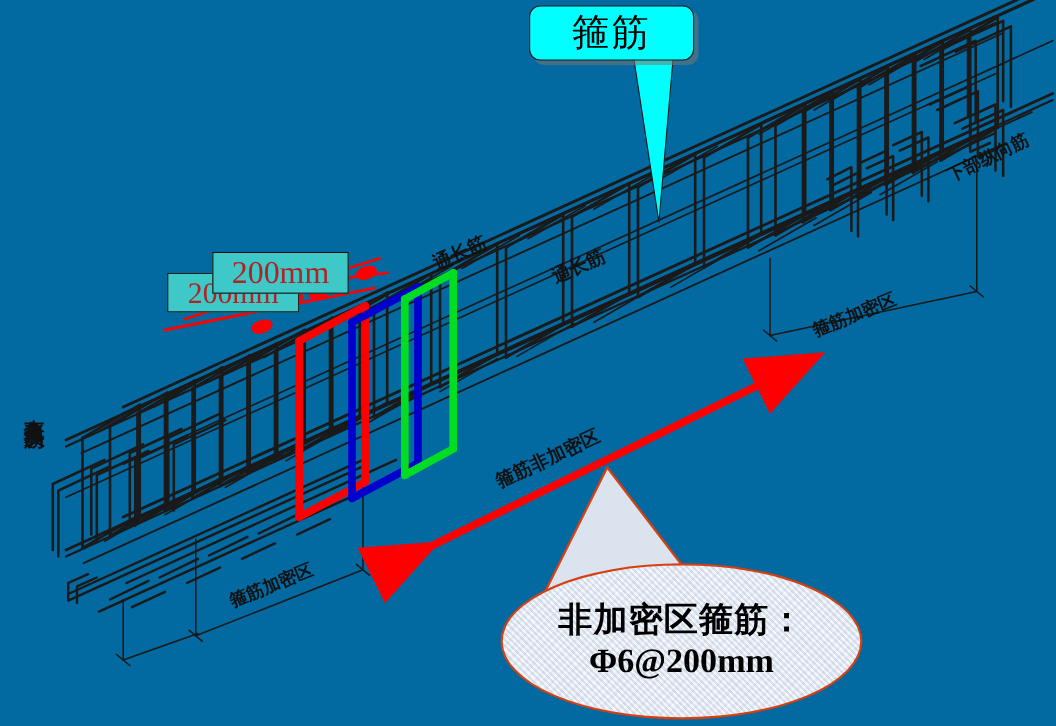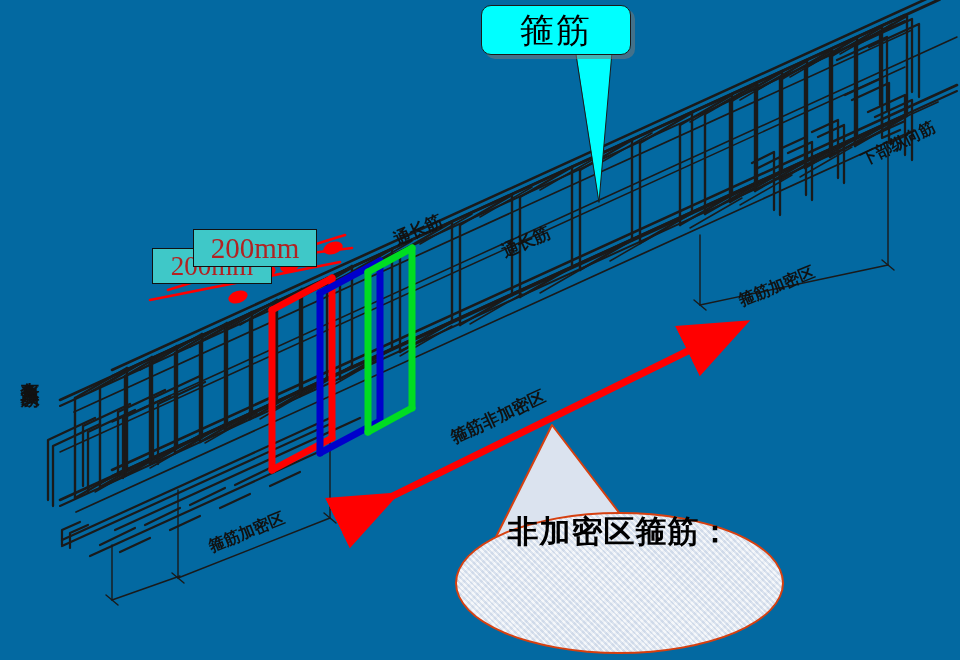--- a/index.html
+++ b/index.html
@@ -66,20 +66,21 @@
     position: absolute;
     border: 2px solid #d64010;
     border-radius: 50%;
     background:
       repeating-linear-gradient(45deg, rgba(255,255,255,0.55) 0 2px, rgba(205,216,232,0.55) 2px 4px),
       repeating-linear-gradient(-45deg, rgba(255,255,255,0.40) 0 3px, rgba(198,210,228,0.40) 3px 6px),
       #dbe3ef;
     display: flex;
     flex-direction: column;
     align-items: center;
+    justify-content: center;
     z-index: 30;
   }
   .ellipse-callout .line1 {
     font-family: "DejaVu Serif", "Liberation Serif", serif;
     font-size: 31px;
     font-weight: bold;
     color: #000000;
     letter-spacing: 1px;
     line-height: 1.1;
   }
@@ -364,15 +365,16 @@
   <div class="anno" id="anno-dense-right" style="left:736px; top:292px; font-size:16px; transform:rotate(-22deg); transform-origin:left top;">
     <span>箍筋加密区</span>
   </div>
 
   <div class="anno" id="anno-nondense" style="left:447px; top:428px; font-size:17px; transform:rotate(-25deg); transform-origin:left top;">
     <span>箍筋非加密区</span>
   </div>
 
   <div class="ellipse-callout" id="ellipse-result" style="left:455px; top:512px; width:325px; height:138px;">
     <div class="line1">非加密区箍筋：</div>
+    <div class="line2">Φ6@200mm</div>
   </div>
 
 </div>
 
 </body></html>

